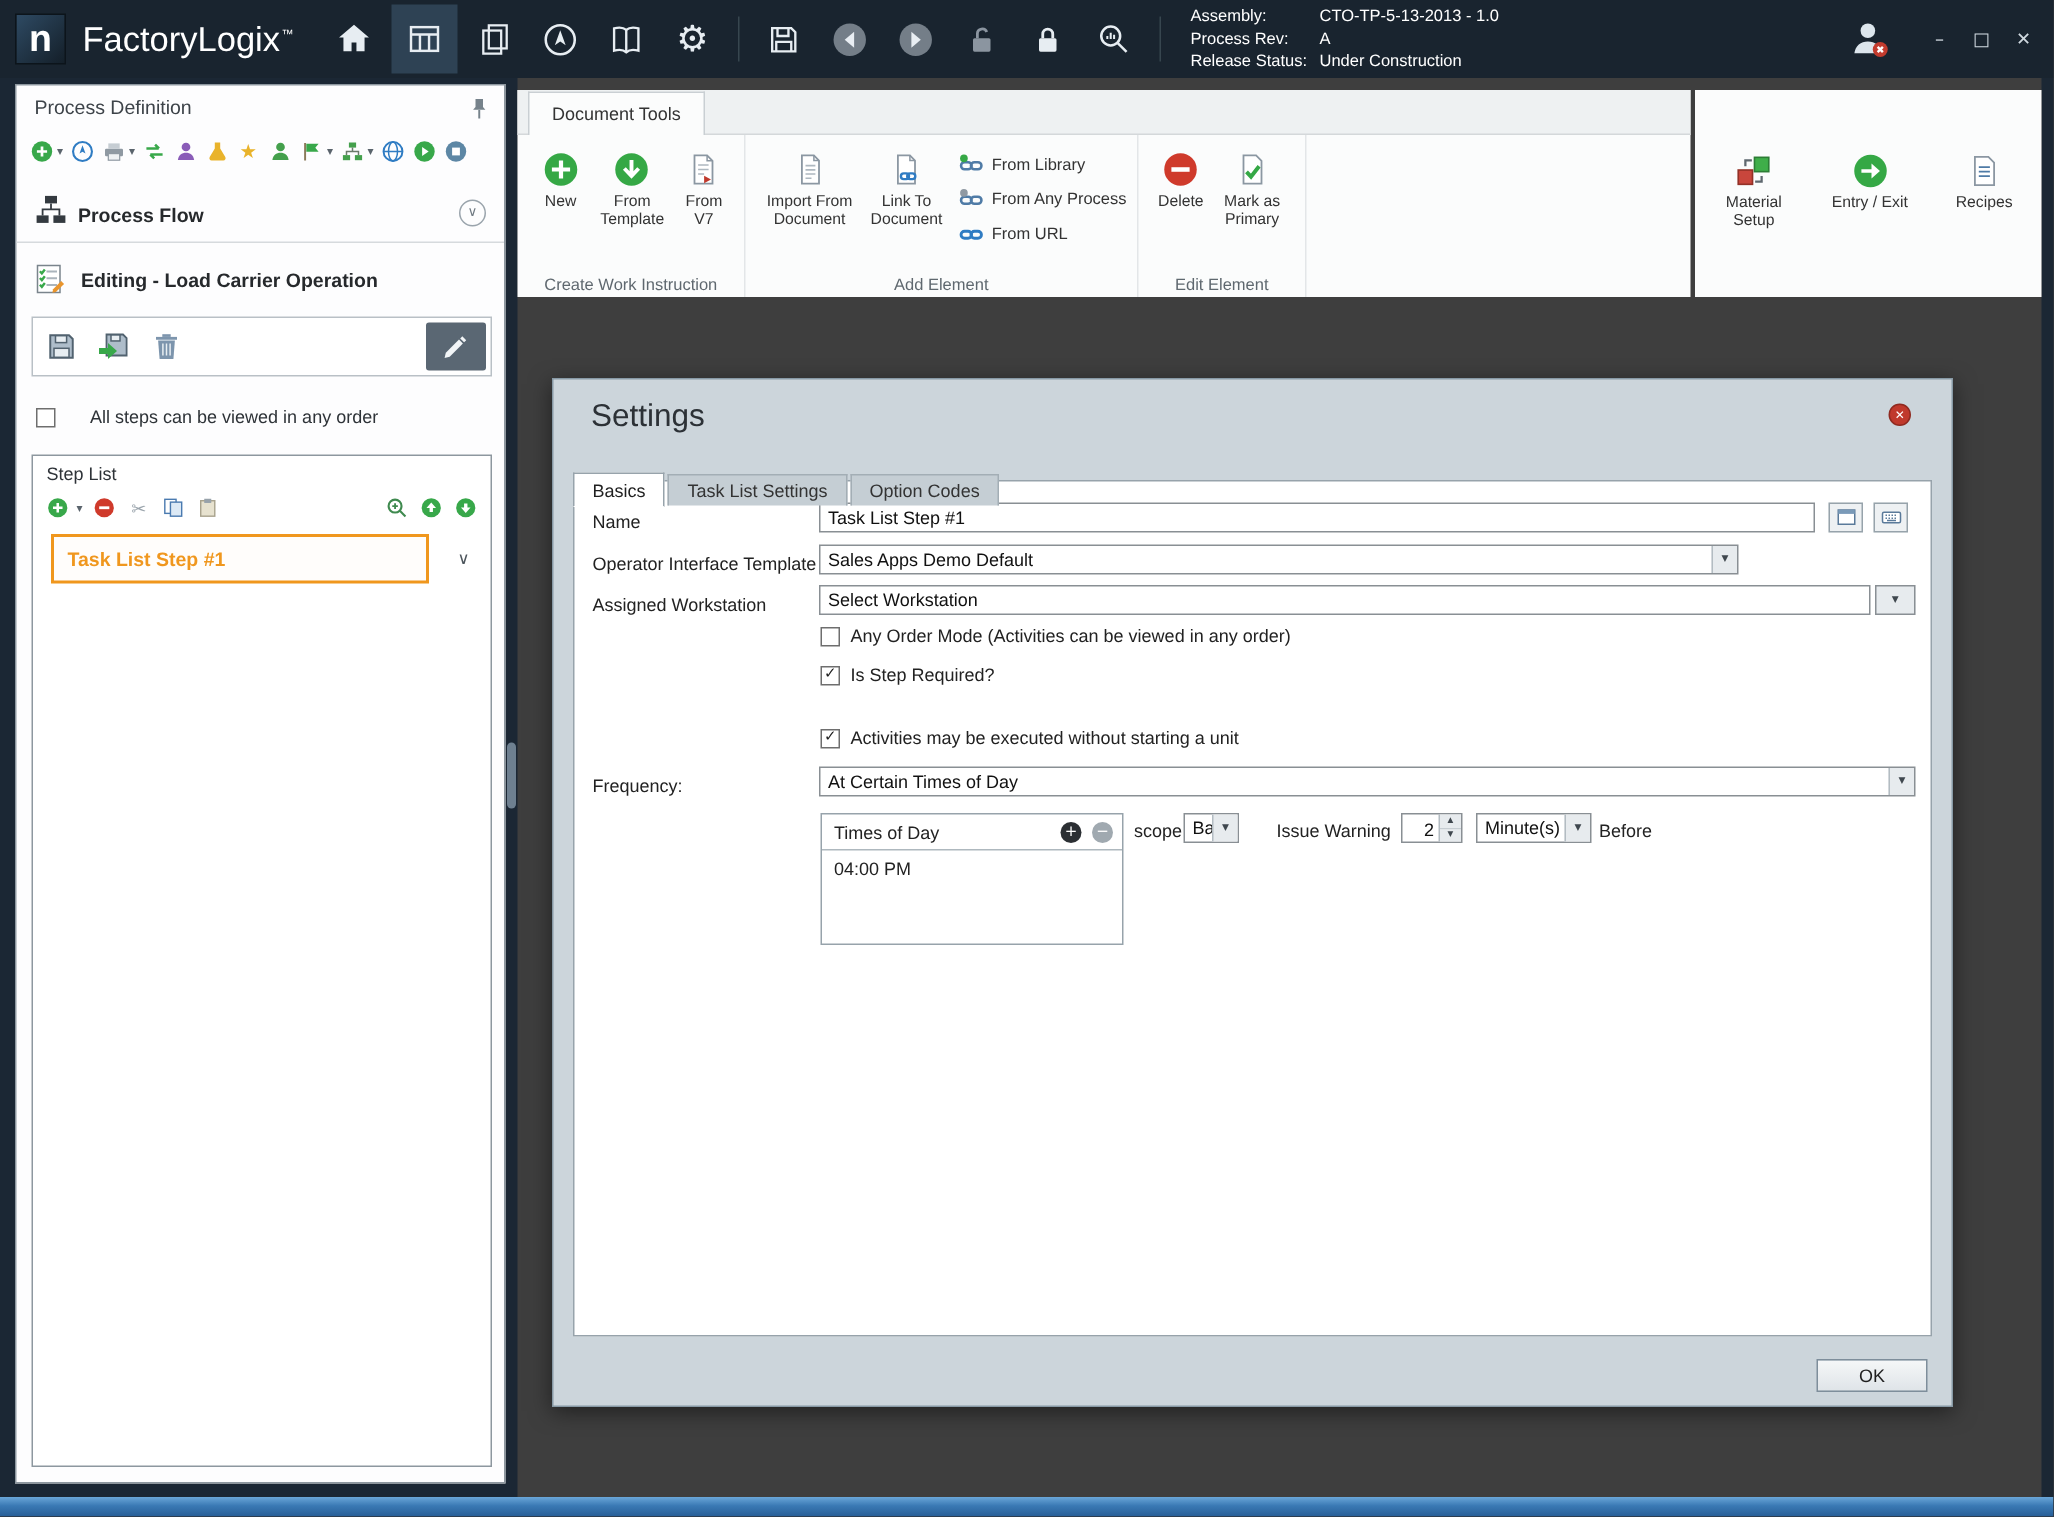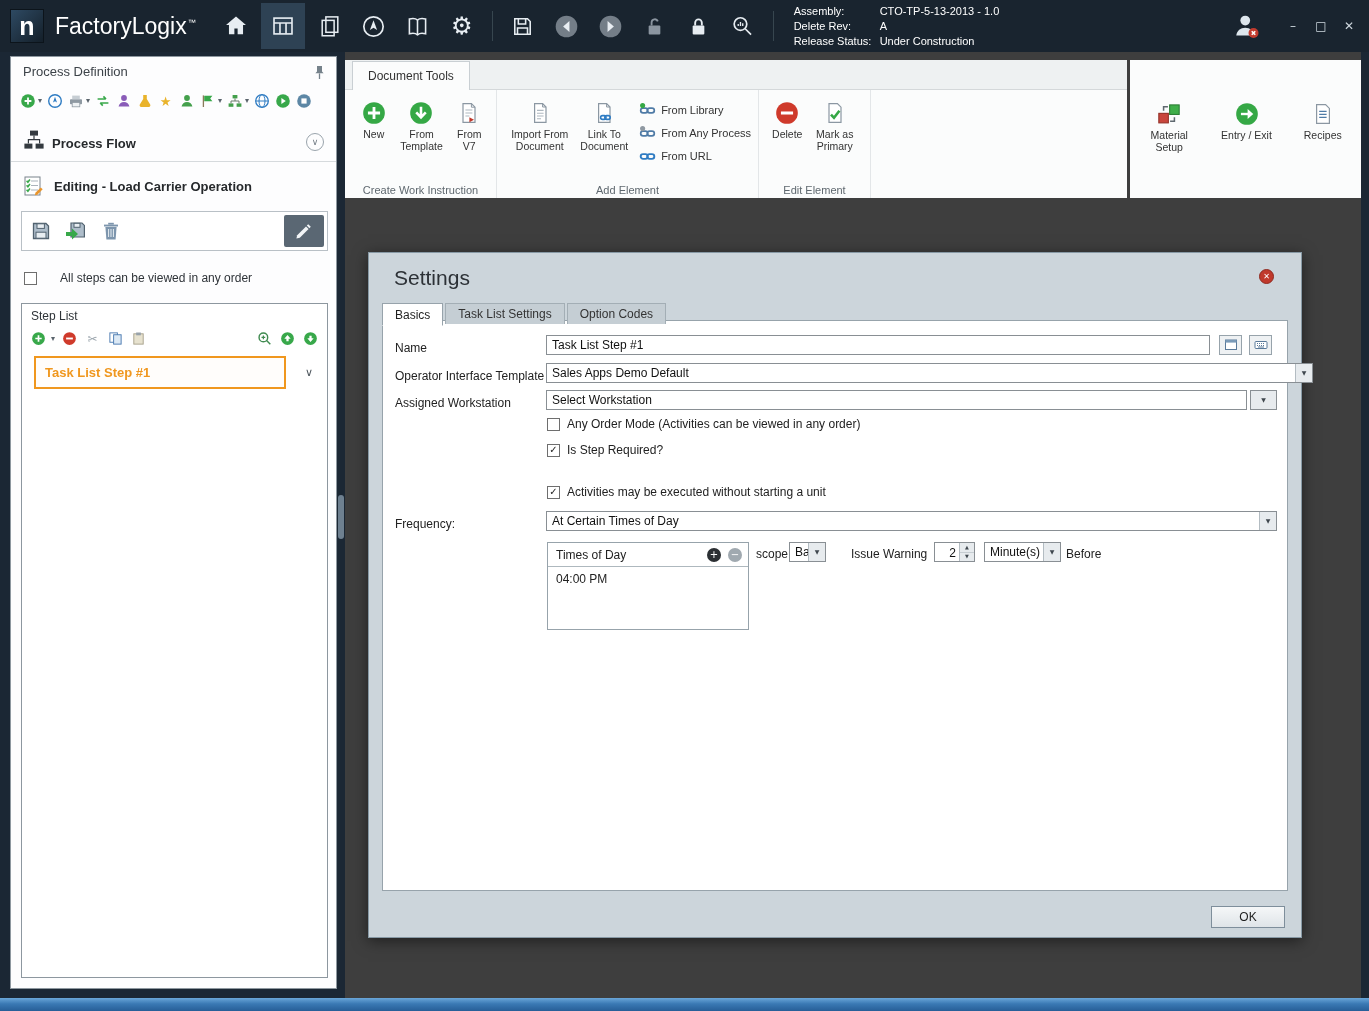--- a/index.html
+++ b/index.html
@@ -69,21 +69,21 @@
 .bigbtn.narrow{width:36px}
 .bigbtn .bi{height:30px;display:flex;align-items:center}
 .stackcol{display:flex;flex-direction:column;gap:3px;padding-top:5px;margin-left:4px}
 .smallbtn{display:flex;align-items:center;gap:5px;height:20px;font-size:11px;color:#333;white-space:nowrap}
 #ribbonright{position:absolute;left:1130px;top:60px;width:231px;height:138px;background:#fbfcfc;display:flex;justify-content:space-evenly;align-items:flex-start;padding-top:36px}
 
 
 #dialog{position:absolute;left:368px;top:252px;width:934px;height:686px;background:#ccd5db;border:1px solid #8799a5;box-shadow:0 3px 14px rgba(0,0,0,.5)}
 .dlg-title{position:absolute;left:25px;top:13px;font-size:21px;color:#2c3136}
 .dlg-close{position:absolute;right:27px;top:16px;width:15px;height:15px;border-radius:50%;background:#c0392c;border:1px solid #8f2a20;color:#fff;font-size:8px;display:flex;align-items:center;justify-content:center}
-.dlg-tabs{position:absolute;left:13px;top:50px;display:flex;align-items:flex-start;z-index:2}
+.dlg-tabs{position:absolute;left:13px;top:62px;display:flex;align-items:center;z-index:2}
 .dtab{height:21px;line-height:20px;padding:0 12px;background:#c5ced4;border:1px solid #a3aeb5;border-bottom:none;margin-right:2px;font-size:12px;color:#333}
 .dtab.sel{height:23px;line-height:22px;background:#fff;border:1px solid #97a3ab;border-bottom:1px solid #fff;color:#1f1f1f}
 .dlg-page{position:absolute;left:13px;right:13px;top:67px;bottom:46px;background:#fff;border:1px solid #97a3ab}
 .dlg-ok{position:absolute;right:16px;bottom:9px;width:74px;height:22px;background:linear-gradient(#f5f7f8,#dfe4e8);border:1px solid #7e8e9b;font-size:12px;color:#1f1f1f;display:flex;align-items:center;justify-content:center}
 .flabel{position:absolute;font-size:12px;color:#222;white-space:nowrap}
 .txt{position:absolute;height:20px;border:1px solid #898f94;font-size:12px;padding:0 5px;font-family:"Liberation Sans",sans-serif;color:#111;background:#fff}
 .combo{position:absolute;height:20px;border:1px solid #898f94;background:#fff;display:flex;align-items:center}
 .combo-val{flex:1;font-size:12px;padding:0 5px;color:#111;white-space:nowrap;overflow:hidden}
 .combo-arrow{width:17px;height:100%;background:#e7ebee;border-left:1px solid #b3bcc2;display:flex;align-items:center;justify-content:center;font-size:6px;color:#3f474e}
 .dropbtn{position:absolute;width:27px;height:20px;background:#e7ebee;border:1px solid #898f94;display:flex;align-items:center;justify-content:center;font-size:6px;color:#3f474e}
@@ -180,21 +180,21 @@
           <circle cx="10.2" cy="9.8" r="5.6"></circle>
           <path d="M14.4 14l5.2 5.2"></path>
           <path stroke-width="1.2" d="M8.2 11.6V9.8M10.2 11.6V7.9M12.2 11.6V9"></path>
         </svg>
     </span>
     <span class="tb-sep"></span>
   </div>
 
   <div class="tb-info">
     <div><b>Assembly:</b><span>CTO-TP-5-13-2013 - 1.0</span></div>
-    <div><b>Delete Rev:</b><span>A</span></div>
+    <div><b>Process Rev:</b><span>A</span></div>
     <div><b>Release Status:</b><span>Under Construction</span></div>
   </div>
 
   <span class="tb-user">
     <svg width="30" height="30" viewBox="0 0 24 24">
         <circle cx="11.4" cy="7.6" r="3.9" fill="#dde6ed"></circle>
         <path fill="#dde6ed" d="M4.2 19.6c.5-4 3.4-6.3 7.2-6.3s6.7 2.3 7.2 6.3z"></path>
         <circle cx="18" cy="17.6" r="4" fill="#c23b2e"></circle>
         <path stroke="#fff" stroke-width="1.3" d="M16.6 16.2l2.8 2.8m0-2.8l-2.8 2.8"></path>
       </svg>
@@ -599,21 +599,21 @@
         </svg>
     </span>
     <span class="icobtn" style="left:866px;top:14px">
       <svg width="14" height="14" viewBox="0 0 14 14">
           <rect x="1" y="3.5" width="12" height="7" rx="1" fill="#fff" stroke="#5a7a9a"></rect>
           <path stroke="#5a7a9a" d="M3 5.5h1M5 5.5h1M7 5.5h1M9 5.5h1M3 7.5h1M5 7.5h1M7 7.5h1M9 7.5h1M4 9h6"></path>
         </svg>
     </span>
 
     <span class="flabel" style="left:12px;top:48px">Operator Interface Template</span>
-    <div class="combo" style="left:163px;top:42px;width:767px">
+    <div class="combo" style="left:163px;top:42px;width:613px">
       <span class="combo-val">Sales Apps Demo Default</span>
       <span class="combo-arrow glyph">▼</span>
     </div>
 
     <span class="flabel" style="left:12px;top:75px">Assigned Workstation</span>
     <div class="combo" style="left:163px;top:69px;width:701px">
       <span class="combo-val">Select Workstation</span>
     </div>
     <span class="dropbtn glyph" style="left:867px;top:69px">▼</span>
 

